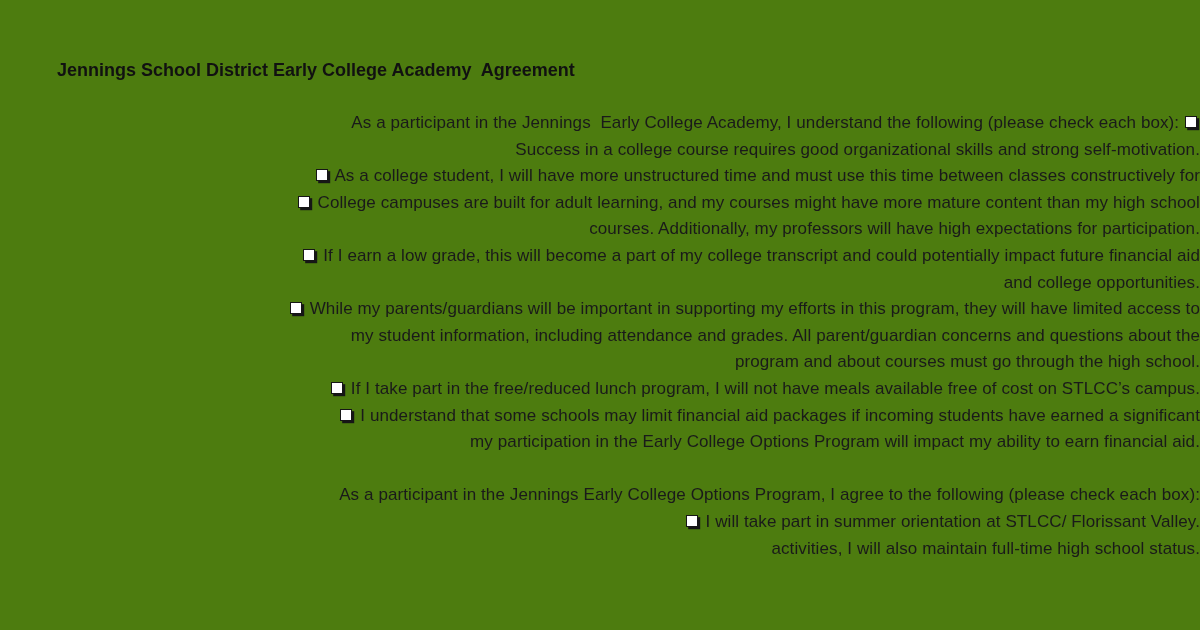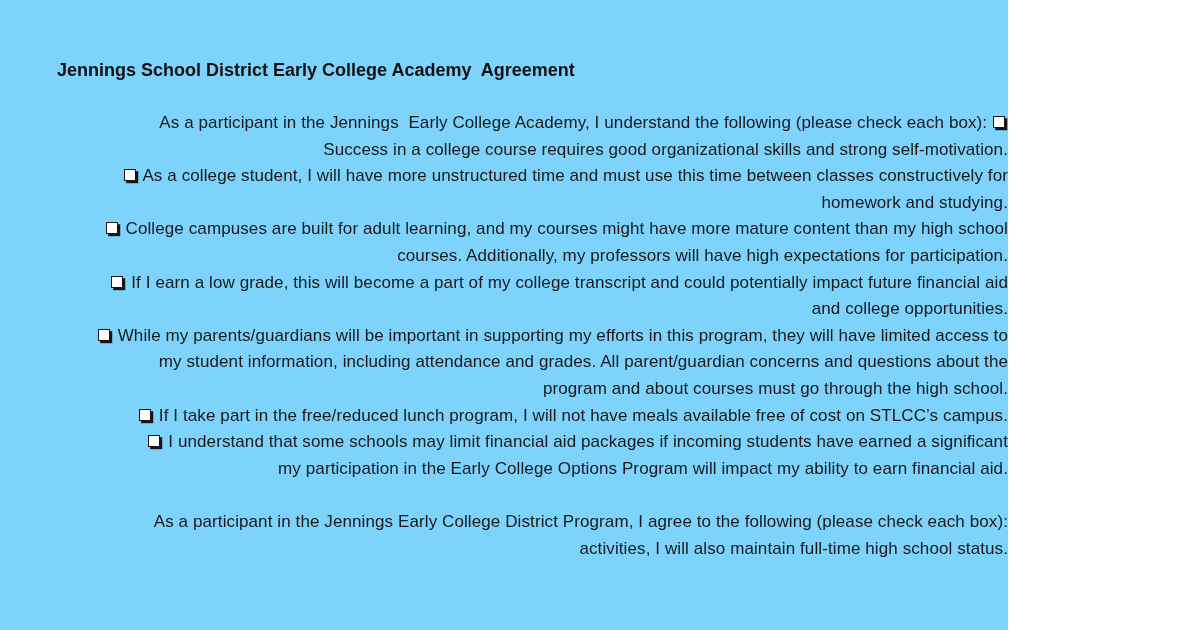--- a/index.html
+++ b/index.html
@@ -2,24 +2,24 @@
 <html><head>
 <meta charset="utf-8">
 <style>
   html, body {
     margin: 0;
     padding: 0;
     background: #ffffff;
   }
   .page {
     position: relative;
-    width: 1008px;
+    width: 1200px;
     height: 630px;
     overflow: hidden;
-    background: #7dd3fc;
+    background: #4d7c0f;
     color: #1a1a1a;
     font-family: "Liberation Sans", "DejaVu Sans", sans-serif;
     box-sizing: border-box;
     padding: 57px 0 0 57px;
   }
   .doc-title {
     font-size: 18px;
     font-weight: 700;
     line-height: 27px;
     white-space: pre;
@@ -52,28 +52,28 @@
 </style>
 </head>
 <body>
 
 <div class="page">
   <h1 class="doc-title">Jennings School District Early College Academy  Agreement</h1>
   <div class="doc-body">
       <div class="line ind0">As a participant in the Jennings  Early College Academy, I understand the following (please check each box): <span class="checkbox"></span></div>
       <div class="line ind1">Success in a college course requires good organizational skills and strong self-motivation.</div>
       <div class="line ind1"><span class="checkbox"></span> As a college student, I will have more unstructured time and must use this time between classes constructively for</div>
-      <div class="line ind2">homework and studying.</div>
       <div class="line ind1"><span class="checkbox"></span> College campuses are built for adult learning, and my courses might have more mature content than my high school</div>
       <div class="line ind2">courses. Additionally, my professors will have high expectations for participation.</div>
       <div class="line ind1"><span class="checkbox"></span> If I earn a low grade, this will become a part of my college transcript and could potentially impact future financial aid</div>
       <div class="line ind2">and college opportunities.</div>
       <div class="line ind1"><span class="checkbox"></span> While my parents/guardians will be important in supporting my efforts in this program, they will have limited access to</div>
       <div class="line ind2">my student information, including attendance and grades. All parent/guardian concerns and questions about the</div>
       <div class="line ind2">program and about courses must go through the high school.</div>
       <div class="line ind1"><span class="checkbox"></span> If I take part in the free/reduced lunch program, I will not have meals available free of cost on STLCC’s campus.</div>
       <div class="line ind1"><span class="checkbox"></span> I understand that some schools may limit financial aid packages if incoming students have earned a significant</div>
       <div class="line ind1">my participation in the Early College Options Program will impact my ability to earn financial aid.</div>
       <div class="line ind0"></div>
-      <div class="line ind0">As a participant in the Jennings Early College District Program, I agree to the following (please check each box):</div>
+      <div class="line ind0">As a participant in the Jennings Early College Options Program, I agree to the following (please check each box):</div>
+      <div class="line ind1"><span class="checkbox"></span> I will take part in summer orientation at STLCC/ Florissant Valley.</div>
       <div class="line ind2">activities, I will also maintain full-time high school status.</div>
     </div>
 </div>
 
 </body></html>

